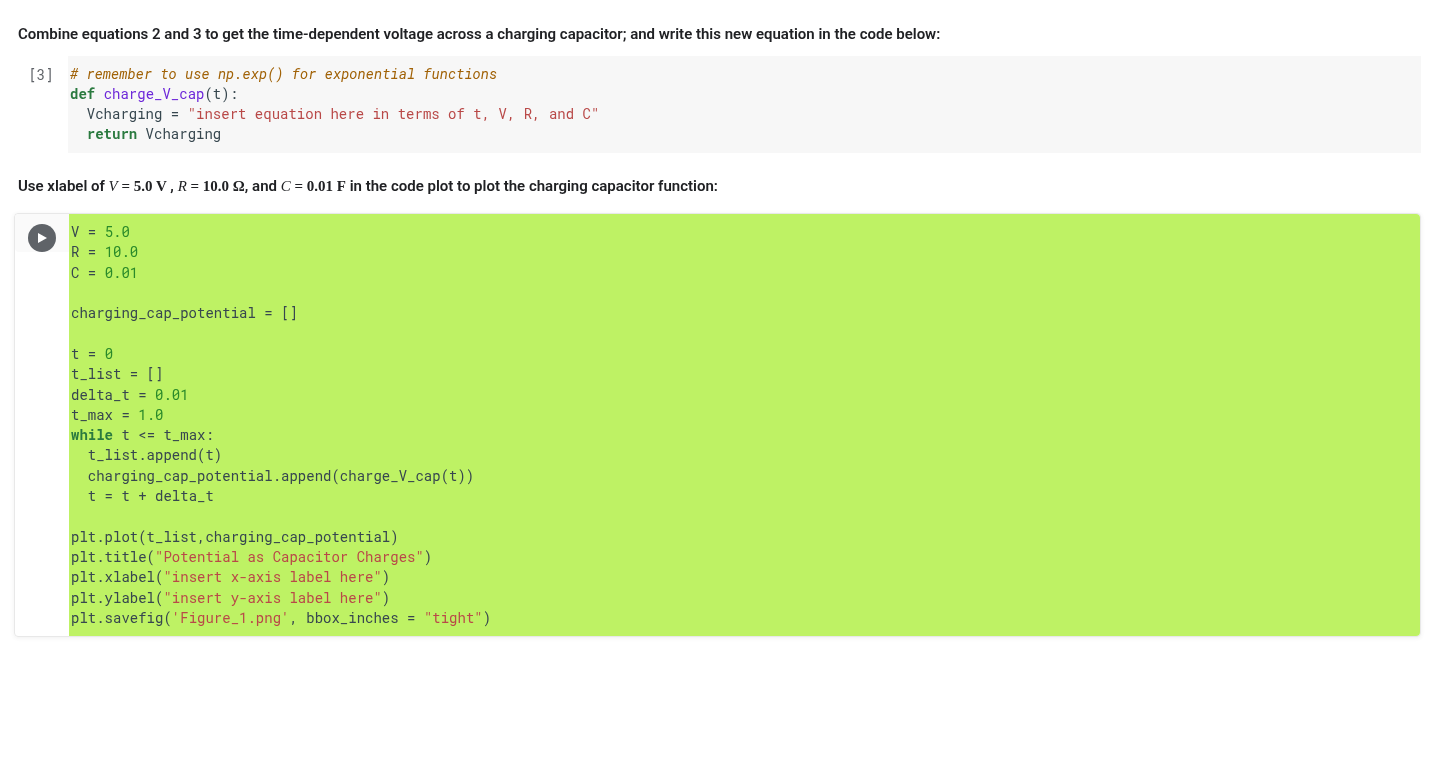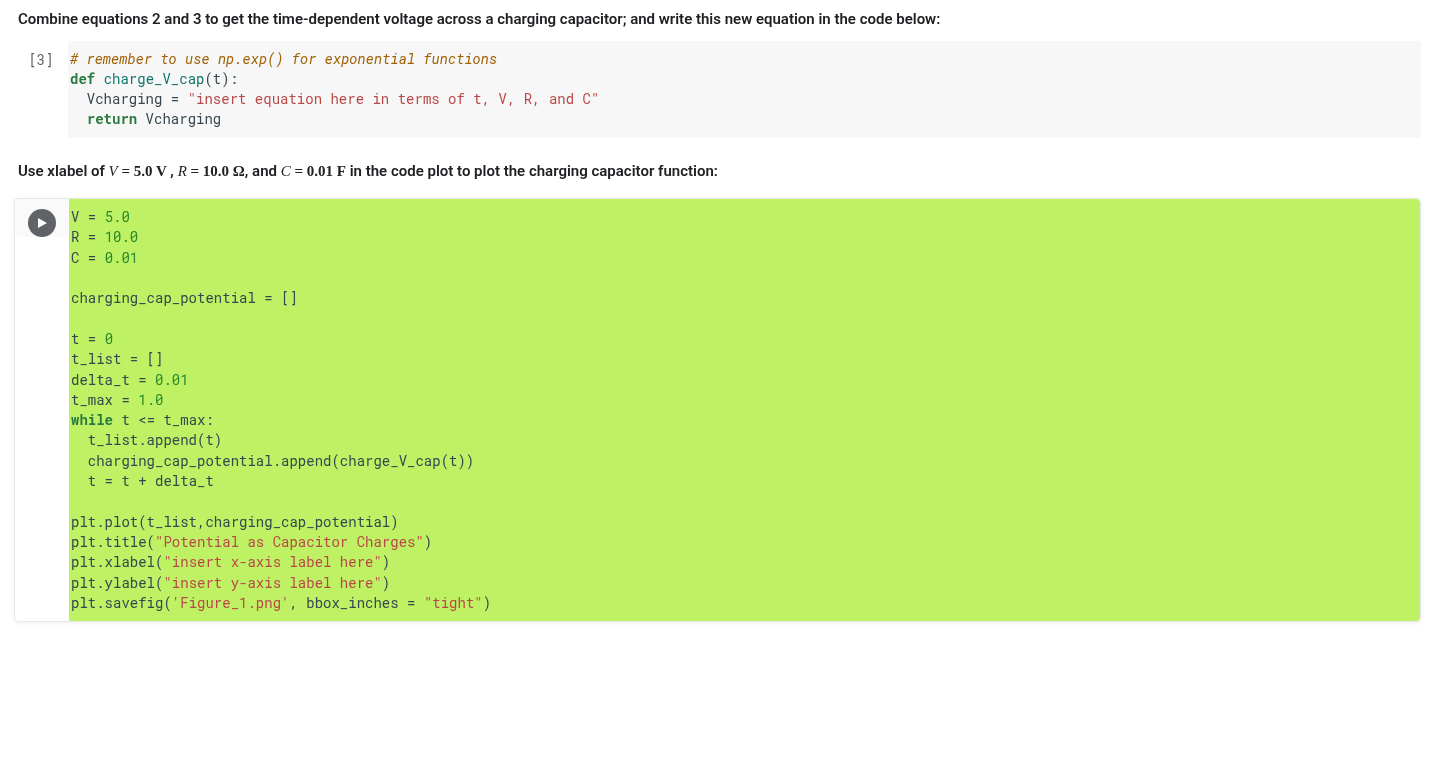--- a/index.html
+++ b/index.html
@@ -10,20 +10,21 @@
     color: #202124;
     font-size: 15px;
     line-height: 1.5;
     background: #fff;
   }
   .text-cell {
     padding: 8px 4px 4px 4px;
     font-weight: 600;
     font-size: 15px;
     color: #202124;
+    margin-top: 15px;
   }
   .math-it {
     font-family: "Times New Roman", serif;
     font-style: italic;
     font-weight: 500;
   }
   .math-rm {
     font-family: "Times New Roman", serif;
     font-style: normal;
     font-weight: 700;
@@ -67,21 +68,21 @@
   }
   pre.code {
     margin: 0;
     font-family: "Roboto Mono","Consolas","Menlo",monospace;
     font-size: 14px;
     line-height: 1.45;
     white-space: pre;
     color: #37474f;
   }
   .tok-kw   { color: #2a7a3f; font-weight: 700; }
-  .tok-def  { color: #0f766e; }
+  .tok-def  { color: #6d28d9; }
   .tok-cmt  { color: #a16207; font-style: italic; }
   .tok-str  { color: #b94948; }
   .tok-num  { color: #2a8a2a; }
   .tok-id   { color: #37474f; }
   .tok-op   { color: #37474f; }
 
   .run-btn {
     width: 28px;
     height: 28px;
     border-radius: 50%;

